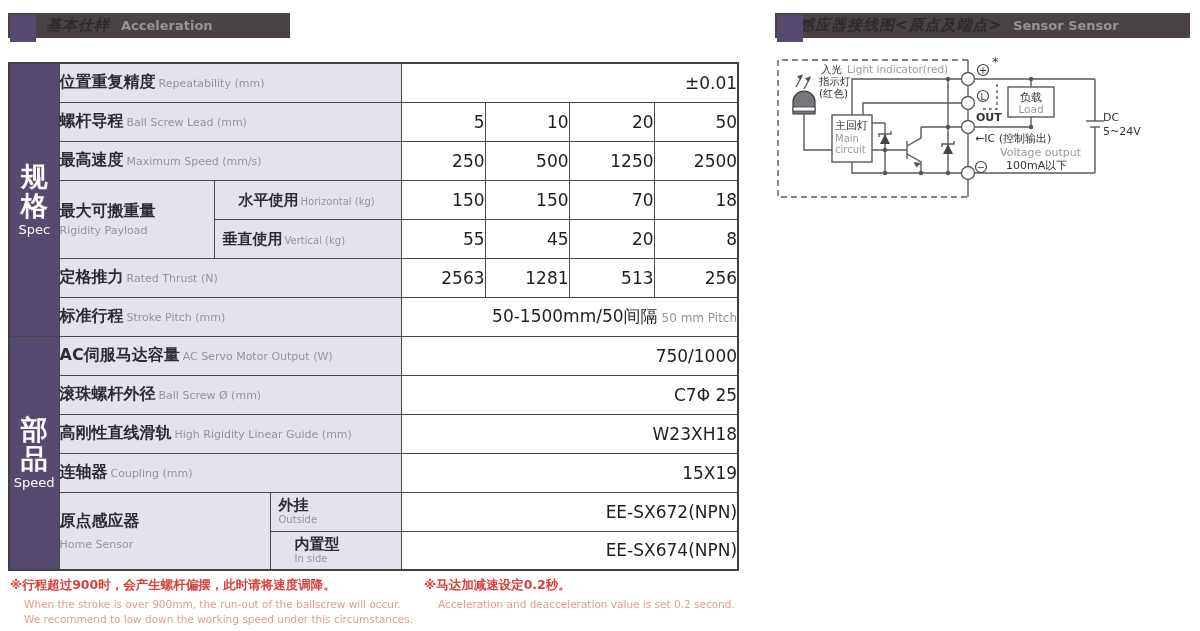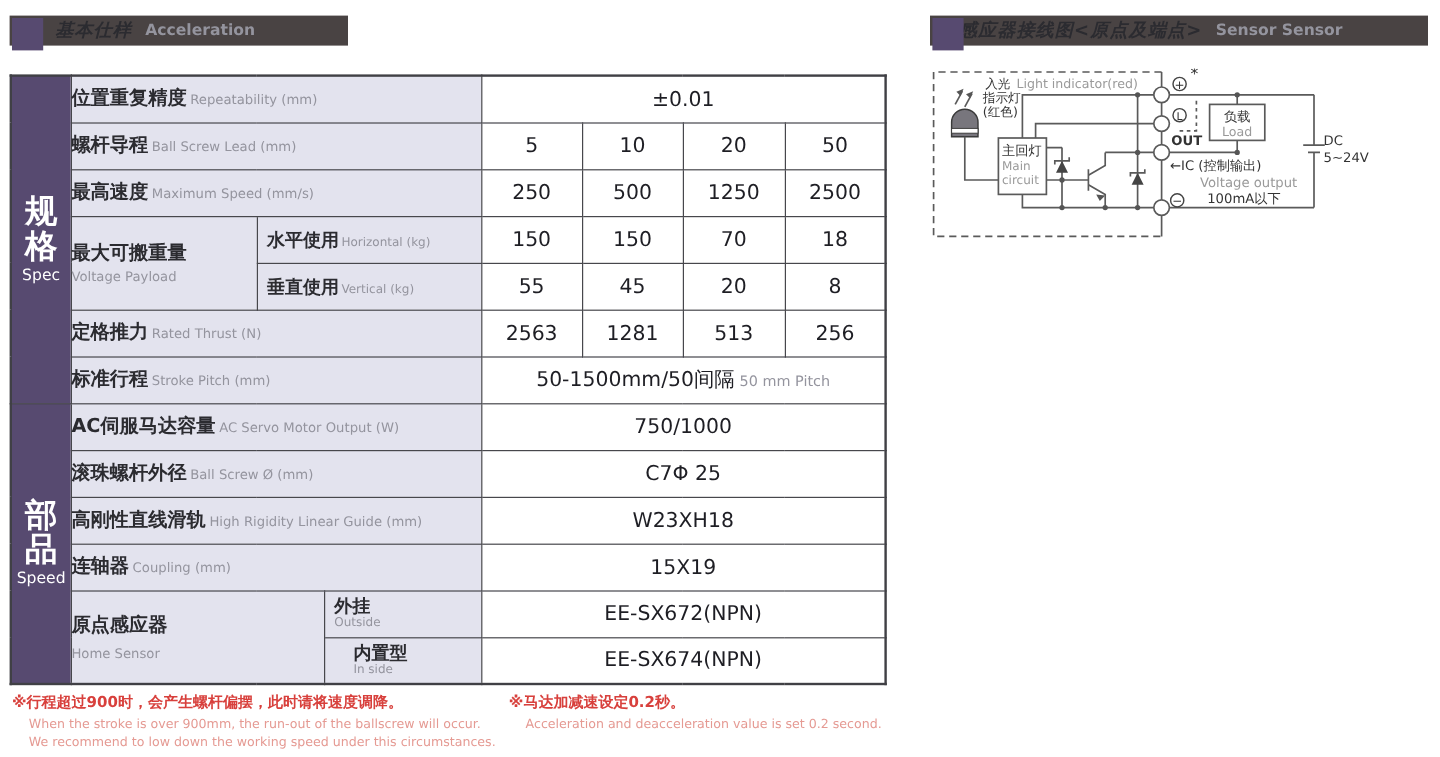--- a/index.html
+++ b/index.html
@@ -27,21 +27,21 @@
   .side-en{font-size:13px;margin-top:2px;}
   td.lbl{background:#e3e3ee;}
   .zh{font-size:16px;font-weight:bold;color:#2b2b30;}
   .en{font-size:11px;color:#94949e;margin-left:3px;}
   .g-zh{display:block;font-size:16px;font-weight:bold;color:#2b2b30;}
   .g-en{display:block;font-size:11px;color:#94949e;margin-top:2px;}
   .s-zh{font-size:15px;font-weight:bold;color:#2b2b30;}
   .s-en{font-size:10px;color:#94949e;margin-left:2px;}
   .s2-zh{display:block;font-size:15px;font-weight:bold;color:#2b2b30;line-height:1.05;}
   .s2-en{display:block;font-size:10px;color:#94949e;line-height:1.1;}
-  td.val{background:#fff;text-align:center;font-size:17px;color:#1e1e24;}
+  td.val{background:#fff;text-align:right;font-size:17px;color:#1e1e24;}
   .val-note{font-size:12px;color:#94949e;margin-left:4px;}
 
   
   .note{position:absolute;top:577px;}
   #note1{left:10px;}
   #note2{left:424px;}
   .note-zh{color:#d8403c;font-size:12.5px;font-weight:bold;margin-bottom:3px;}
   .note-en{color:#e59a93;font-size:10.5px;margin-left:14px;line-height:1.45;}
 
   
@@ -106,23 +106,23 @@
         <span class="zh">最高速度</span><span class="en">Maximum Speed (mm/s)</span>
       </td>
       <td class="val">250</td>
       <td class="val">500</td>
       <td class="val">1250</td>
       <td class="val">2500</td>
     </tr>
     <tr>
       <td class="lbl" rowspan="2">
         <span class="g-zh">最大可搬重量</span>
-        <span class="g-en">Voltage Payload</span>
-      </td>
-      <td class="lbl" colspan="2" style="padding-left:8px">
+        <span class="g-en">Rigidity Payload</span>
+      </td>
+      <td class="lbl" colspan="2" style="padding-left:24px">
         <span class="s-zh">水平使用</span><span class="s-en">Horizontal (kg)</span>
       </td>
       <td class="val">150</td>
       <td class="val">150</td>
       <td class="val">70</td>
       <td class="val">18</td>
     </tr>
     <tr>
       <td class="lbl" colspan="2" style="padding-left:8px">
         <span class="s-zh">垂直使用</span><span class="s-en">Vertical (kg)</span>

